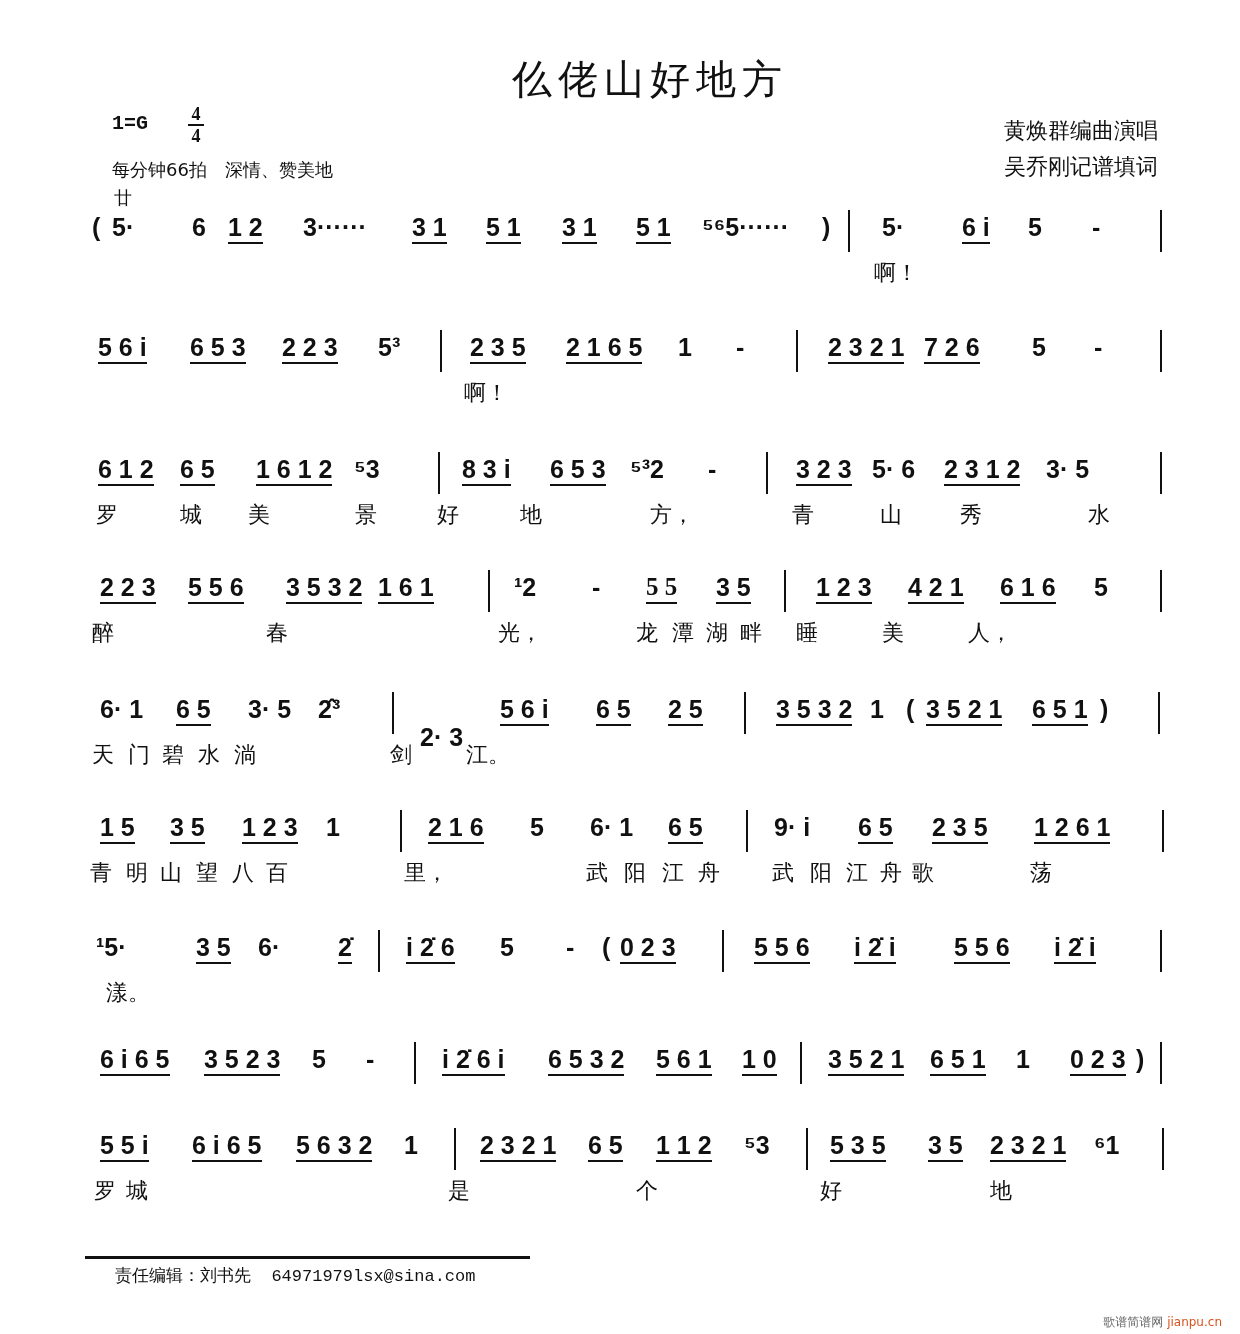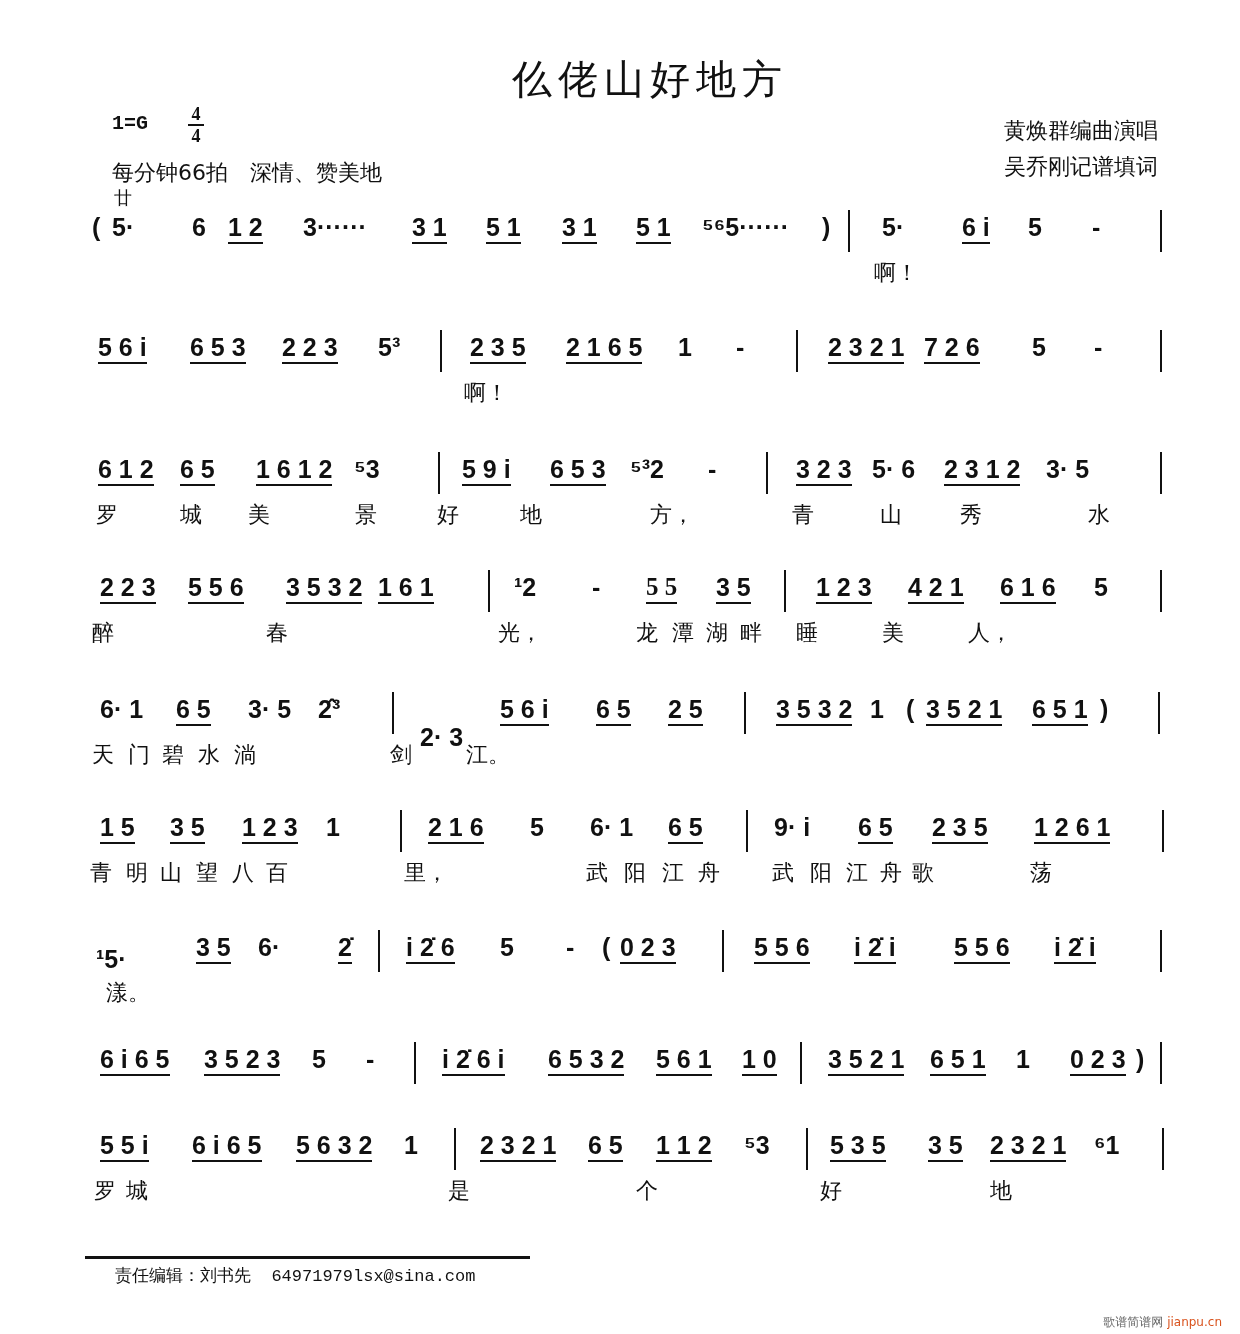--- a/index.html
+++ b/index.html
@@ -2,21 +2,21 @@
 <html><head>
 <meta charset="utf-8">
 <style>
   html,body{margin:0;padding:0;background:#ffffff;}
   body{width:1240px;height:1334px;position:relative;overflow:hidden;font-family:"DejaVu Sans","Liberation Sans",sans-serif;color:#111;}
   .abs{position:absolute;}
   .title{left:0;width:1300px;top:52px;text-align:center;font-family:"DejaVu Serif","Liberation Serif",serif;font-size:40px;letter-spacing:6px;}
   .key{left:112px;top:112px;font-family:Liberation Mono, monospace;font-size:20px;font-weight:bold;}
   .frac{position:absolute;left:188px;top:104px;font-family:"Liberation Serif",serif;font-weight:bold;font-size:18px;line-height:20px;text-align:center;width:16px;}
   .frac .bar{border-top:2px solid #111;margin:0 0;}
-  .tempo{left:112px;top:158px;font-size:22px;}
+  .tempo{left:112px;top:158px;font-size:18px;}
   .credit{right:82px;font-family:"DejaVu Serif","Liberation Serif",serif;font-size:22px;}
   .row{position:absolute;left:0;width:1240px;height:110px;}
   .tok{position:absolute;font-family:"Liberation Sans","DejaVu Sans",sans-serif;font-weight:bold;font-size:25px;line-height:30px;text-align:center;}
   .u1{border-bottom:2px solid #111;}
   .barline{position:absolute;width:2px;background:#111;height:42px;}
   .lyr{position:absolute;font-family:"DejaVu Serif","Liberation Serif",serif;font-size:22px;}
   .footer-rule{left:85px;top:1256px;width:445px;height:3px;background:#111;}
   .footer{left:115px;top:1264px;font-family:"Liberation Mono","DejaVu Sans Mono",monospace;font-size:17px;}
   .wm{right:18px;top:1314px;font-size:12px;color:#666;}
   .wm span.b{color:#d9531e;}
@@ -76,21 +76,21 @@
       <span class="tok" style="left: 1094px; top: 14px;">-</span>
       <div class="barline" style="left: 1160px; top: 12px;"></div>
       <span class="lyr" style="left: 464px; top: 60px;">啊！</span>
     </div>
     <div class="row" style="top: 440px;">
       <span class="tok u1" style="left: 98px; top: 14px;">6 1 2</span>
       <span class="tok u1" style="left: 180px; top: 14px;">6 5</span>
       <span class="tok u1" style="left: 256px; top: 14px;">1 6 1 2</span>
       <span class="tok" style="left: 354px; top: 14px;">⁵3</span>
       <div class="barline" style="left: 438px; top: 12px;"></div>
-      <span class="tok u1" style="left: 462px; top: 14px;">5 9 i</span>
+      <span class="tok u1" style="left: 462px; top: 14px;">8 3 i</span>
       <span class="tok u1" style="left: 550px; top: 14px;">6 5 3</span>
       <span class="tok" style="left: 630px; top: 14px;">⁵³2</span>
       <span class="tok" style="left: 708px; top: 14px;">-</span>
       <div class="barline" style="left: 766px; top: 12px;"></div>
       <span class="tok u1" style="left: 796px; top: 14px;">3 2 3</span>
       <span class="tok" style="left: 872px; top: 14px;">5· 6</span>
       <span class="tok u1" style="left: 944px; top: 14px;">2 3 1 2</span>
       <span class="tok" style="left: 1046px; top: 14px;">3· 5</span>
       <div class="barline" style="left: 1160px; top: 12px;"></div>
       <span class="lyr" style="left: 96px; top: 60px;">罗</span>
@@ -186,21 +186,21 @@
       <span class="lyr" style="left: 662px; top: 60px;">江</span>
       <span class="lyr" style="left: 698px; top: 60px;">舟</span>
       <span class="lyr" style="left: 772px; top: 60px;">武</span>
       <span class="lyr" style="left: 810px; top: 60px;">阳</span>
       <span class="lyr" style="left: 846px; top: 60px;">江</span>
       <span class="lyr" style="left: 880px; top: 60px;">舟</span>
       <span class="lyr" style="left: 912px; top: 60px;">歌</span>
       <span class="lyr" style="left: 1030px; top: 60px;">荡</span>
     </div>
     <div class="row" style="top: 918px;">
-      <span class="tok" style="left: 96px; top: 14px; margin-top: 12px;">¹5·</span>
+      <span class="tok" style="left: 96px; top: 14px;">¹5·</span>
       <span class="tok u1" style="left: 196px; top: 14px;">3 5</span>
       <span class="tok" style="left: 258px; top: 14px;">6·</span>
       <span class="tok u1" style="left: 338px; top: 14px;">2̇</span>
       <div class="barline" style="left: 378px; top: 12px;"></div>
       <span class="tok u1" style="left: 406px; top: 14px;">i 2̇ 6</span>
       <span class="tok" style="left: 500px; top: 14px;">5</span>
       <span class="tok" style="left: 566px; top: 14px;">-</span>
       <span class="tok" style="left: 602px; top: 14px;">(</span>
       <span class="tok u1" style="left: 620px; top: 14px;">0 2 3</span>
       <div class="barline" style="left: 722px; top: 12px;"></div>

